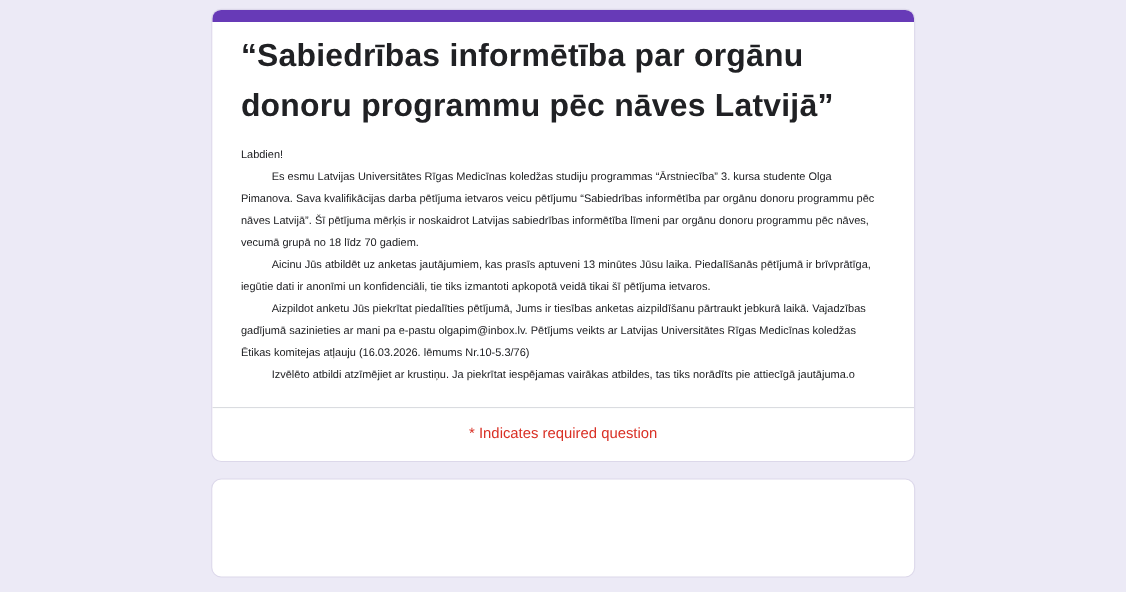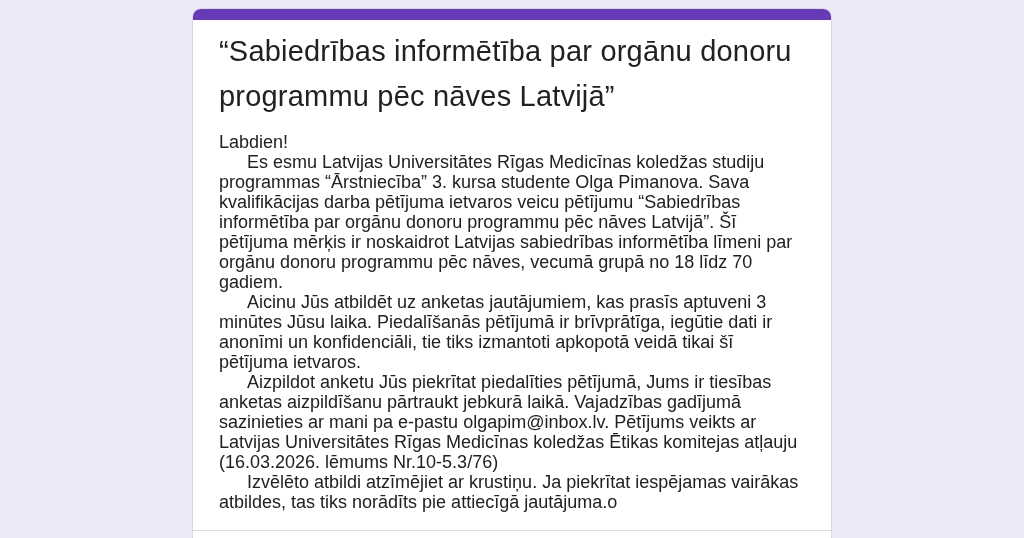--- a/index.html
+++ b/index.html
@@ -25,28 +25,28 @@
   }
   .theme-bar {
     height: 11px;
     background: var(--accent, #673ab7);
   }
   .header-content {
     padding: 9px 26px 18px 26px;
   }
   .form-title {
     font-size: 29px;
-    font-weight: 400;
+    font-weight: 700;
     line-height: 45px;
     color: var(--text-color, #202124);
     letter-spacing: 0.2px;
   }
   .form-description {
     margin-top: 13px;
-    font-size: 18px;
+    font-size: 10px;
     line-height: 20px;
     color: var(--text-color, #202124);
   }
   .form-description p { text-indent: 28px; }
   .form-description p.no-indent { text-indent: 0; }
   .divider {
     height: 1px;
     background: var(--divider, #dadce0);
   }
   .required-section {
@@ -68,21 +68,21 @@
 
 <div class="form-wrap">
 
   <div class="card">
     <div class="theme-bar"></div>
     <div class="header-content">
       <div class="form-title">“Sabiedrības informētība par orgānu donoru programmu pēc nāves Latvijā”</div>
       <div class="form-description">
         <p class="no-indent">Labdien!</p>
         <p>Es esmu Latvijas Universitātes Rīgas Medicīnas koledžas studiju programmas “Ārstniecība” 3. kursa studente Olga Pimanova. Sava kvalifikācijas darba pētījuma ietvaros veicu pētījumu “Sabiedrības informētība par orgānu donoru programmu pēc nāves Latvijā”. Šī pētījuma mērķis ir noskaidrot Latvijas sabiedrības informētība līmeni par orgānu donoru programmu pēc nāves, vecumā grupā no 18 līdz 70 gadiem.</p>
-        <p>Aicinu Jūs atbildēt uz anketas jautājumiem, kas prasīs aptuveni 3 minūtes Jūsu laika. Piedalīšanās pētījumā ir brīvprātīga, iegūtie dati ir anonīmi un konfidenciāli, tie tiks izmantoti apkopotā veidā tikai šī pētījuma ietvaros.</p>
+        <p>Aicinu Jūs atbildēt uz anketas jautājumiem, kas prasīs aptuveni 13 minūtes Jūsu laika. Piedalīšanās pētījumā ir brīvprātīga, iegūtie dati ir anonīmi un konfidenciāli, tie tiks izmantoti apkopotā veidā tikai šī pētījuma ietvaros.</p>
         <p>Aizpildot anketu Jūs piekrītat piedalīties pētījumā, Jums ir tiesības anketas aizpildīšanu pārtraukt jebkurā laikā. Vajadzības gadījumā sazinieties ar mani pa e-pastu olgapim@inbox.lv. Pētījums veikts ar Latvijas Universitātes Rīgas Medicīnas koledžas Ētikas komitejas atļauju (16.03.2026. lēmums Nr.10-5.3/76)</p>
         <p>Izvēlēto atbildi atzīmējiet ar krustiņu. Ja piekrītat iespējamas vairākas atbildes, tas tiks norādīts pie attiecīgā jautājuma.o</p>
       </div>
     </div>
     <div class="divider"></div>
     <div class="required-section">
       <div class="required-note">* Indicates required question</div>
     </div>
   </div>
 

